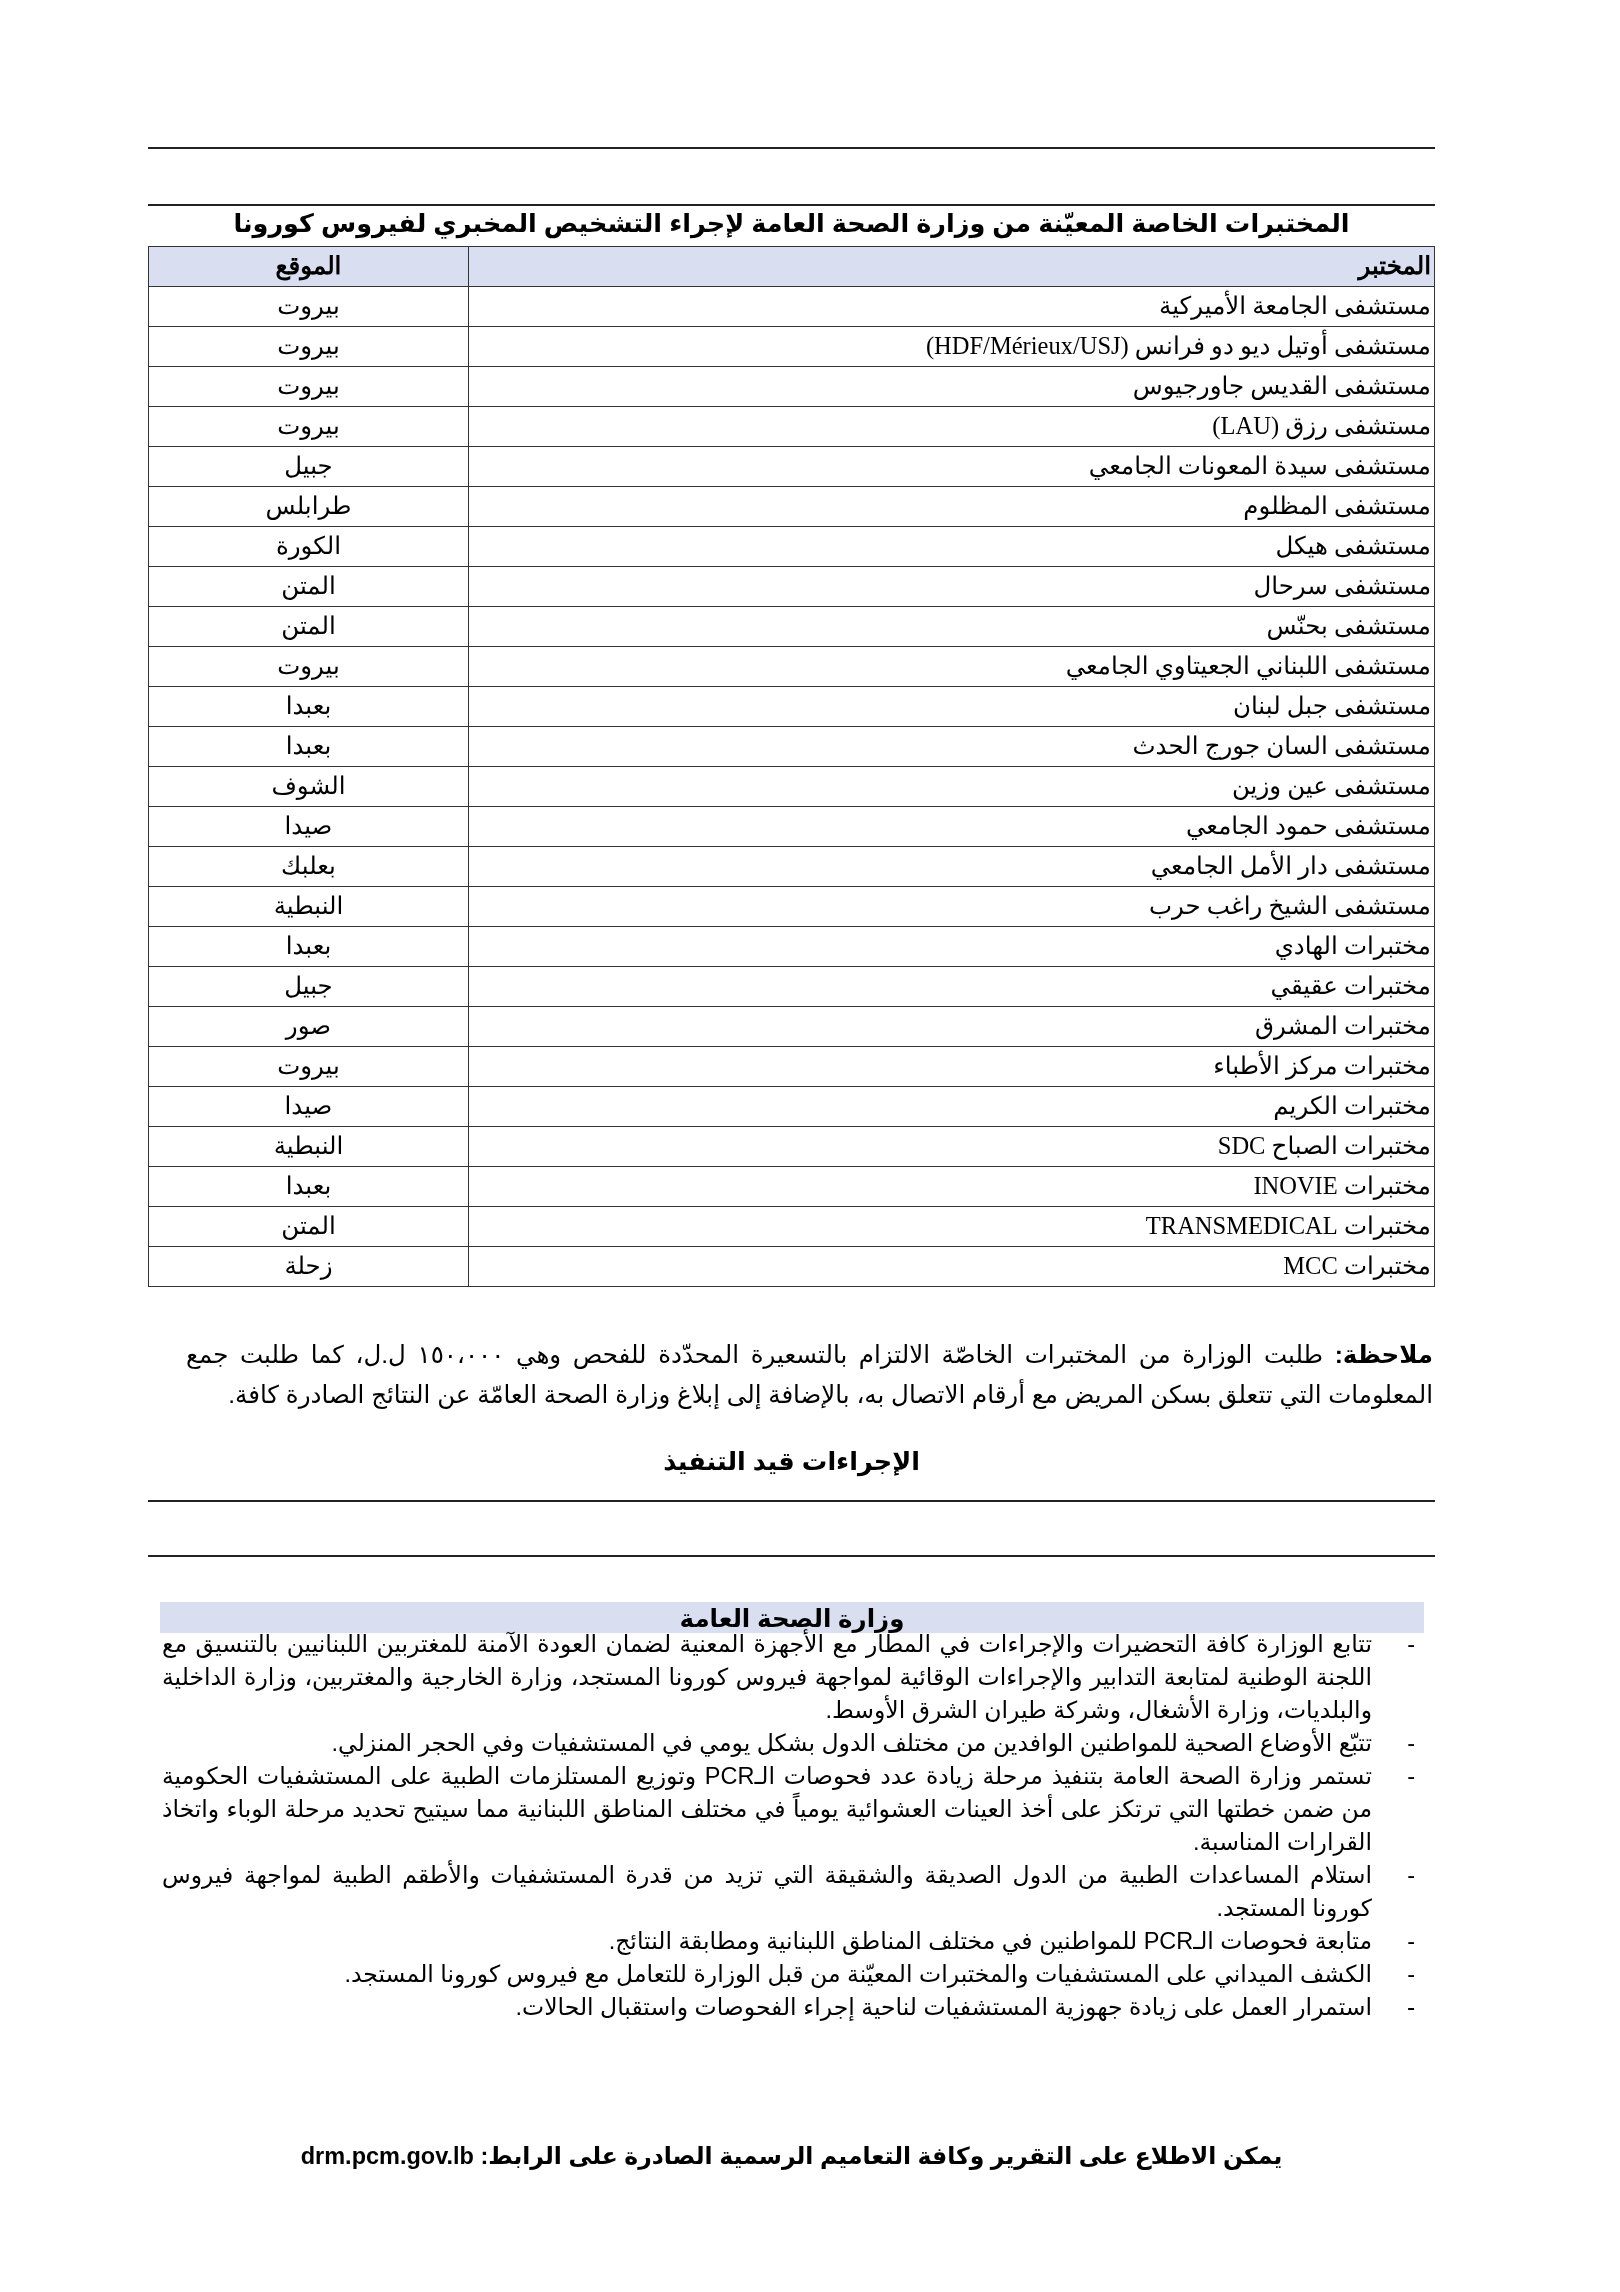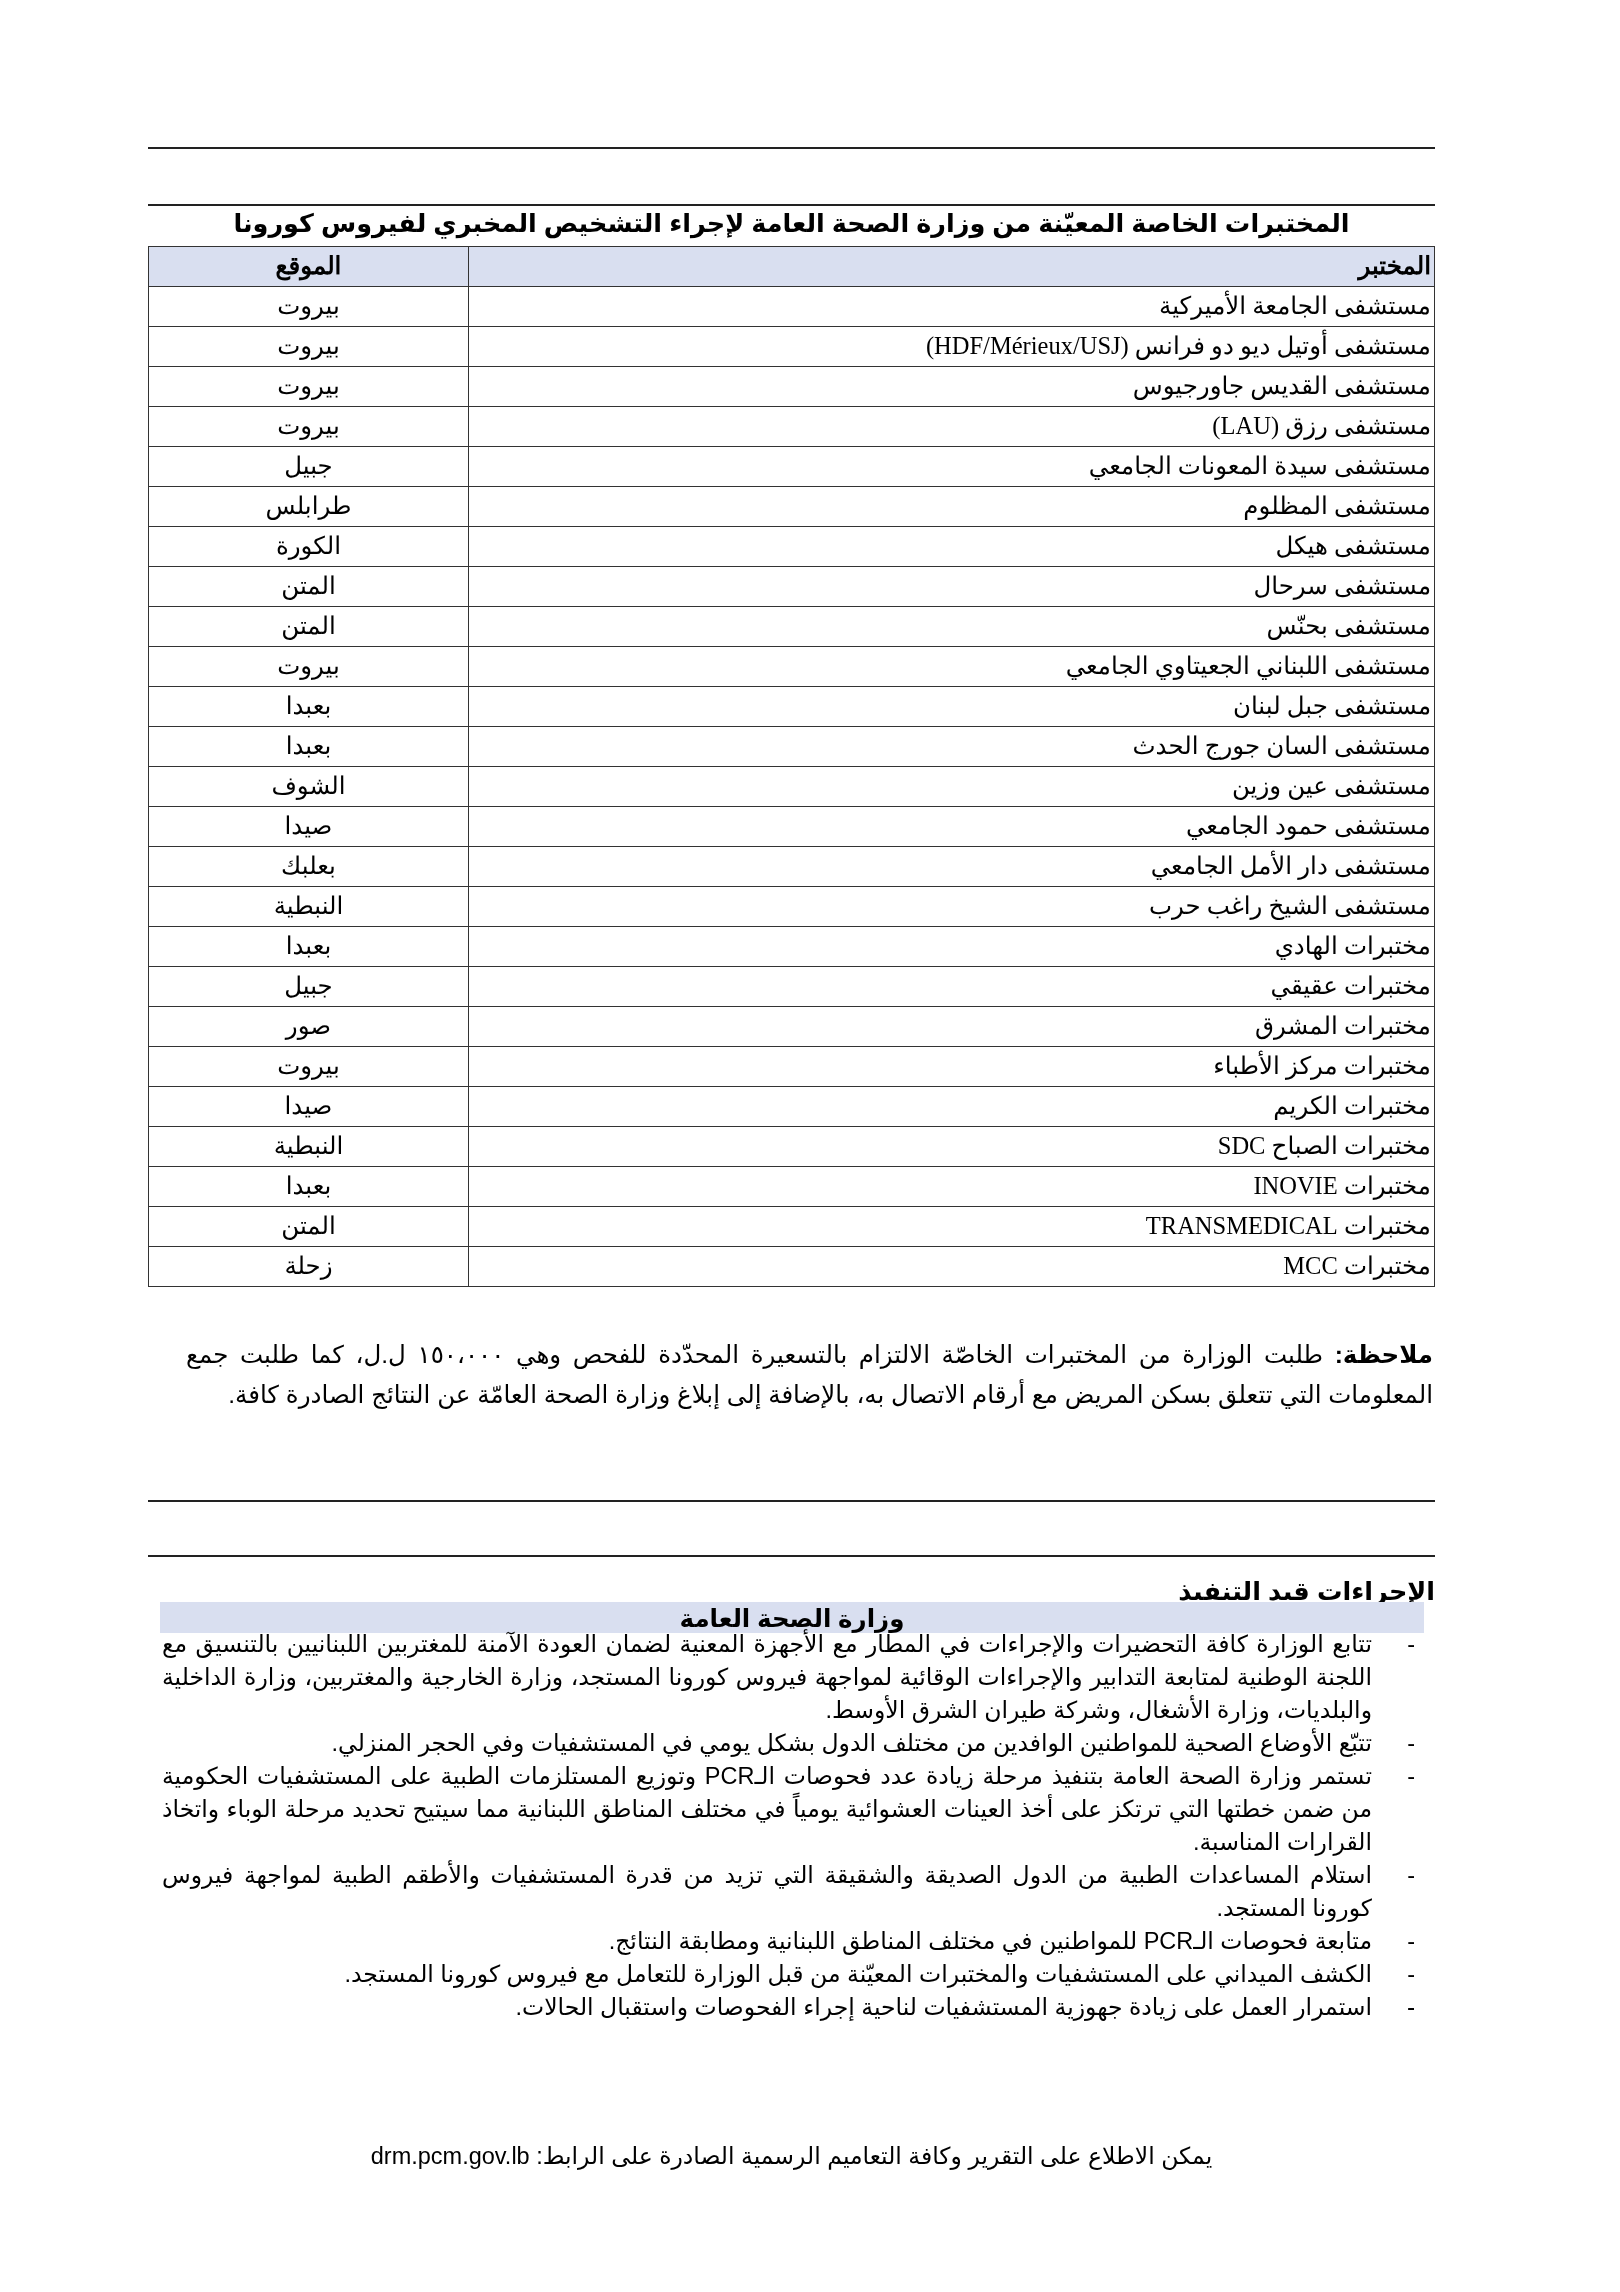--- a/index.html
+++ b/index.html
@@ -33,21 +33,21 @@
     text-align: center; direction: rtl; font-weight: bold; font-size: 24.5px; line-height: 33px; margin-top: 9px;
   }
   ul.actions {
     position: absolute; left: 162px; top: 1628px; width: 1257px; margin: 0; padding: 0;
     list-style: none; direction: rtl; font-size: 23.5px; line-height: 33px;
   }
   ul.actions li { position: relative; padding-right: 47px; text-align: justify; }
   ul.actions li .dash { position: absolute; right: 3.9px; top: 0; }
   .footer {
     position: absolute; left: 148px; width: 1287px; text-align: center; direction: rtl;
-    font-weight: normal; font-size: 23.5px;
+    font-weight: bold; font-size: 23.5px;
   }
 </style>
 </head>
 <body>
 
 <div class="page">
 
   <div class="hr" style="top:147px;"></div>
   <div class="title" style="top:160px;margin-top:48px;">المختبرات الخاصة المعيّنة من وزارة الصحة العامة لإجراء التشخيص المخبري لفيروس كورونا</div>
   <div class="hr" style="top:204px;"></div>
@@ -159,21 +159,21 @@
         <tr>
           <td class="lab">مختبرات MCC</td>
           <td class="loc">زحلة</td>
         </tr>
       </tbody>
   </table>
 
   <div class="note"><b>ملاحظة:</b><span> طلبت الوزارة من المختبرات الخاصّة الالتزام بالتسعيرة المحدّدة للفحص وهي ١٥٠،٠٠٠ ل.ل، كما طلبت جمع المعلومات التي تتعلق بسكن المريض مع أرقام الاتصال به، بالإضافة إلى إبلاغ وزارة الصحة العامّة عن النتائج الصادرة كافة.</span></div>
 
   <div class="hr" style="top:1500px;"></div>
-  <div class="title" style="top:1576px;text-align:right;">الإجراءات قيد التنفيذ</div>
+  <div class="title" style="top:1446px;">الإجراءات قيد التنفيذ</div>
   <div class="hr" style="top:1555px;"></div>
 
   <div class="subhead">وزارة الصحة العامة</div>
 
   <ul class="actions" id="actions-list">
       <li><span class="dash">-</span><span>تتابع الوزارة كافة التحضيرات والإجراءات في المطار مع الأجهزة المعنية لضمان العودة الآمنة للمغتربين اللبنانيين بالتنسيق مع اللجنة الوطنية لمتابعة التدابير والإجراءات الوقائية لمواجهة فيروس كورونا المستجد، وزارة الخارجية والمغتربين، وزارة الداخلية والبلديات، وزارة الأشغال، وشركة طيران الشرق الأوسط.</span></li>
       <li><span class="dash">-</span><span>تتبّع الأوضاع الصحية للمواطنين الوافدين من مختلف الدول بشكل يومي في المستشفيات وفي الحجر المنزلي.</span></li>
       <li><span class="dash">-</span><span>تستمر وزارة الصحة العامة بتنفيذ مرحلة زيادة عدد فحوصات الـPCR وتوزيع المستلزمات الطبية على المستشفيات الحكومية من ضمن خطتها التي ترتكز على أخذ العينات العشوائية يومياً في مختلف المناطق اللبنانية مما سيتيح تحديد مرحلة الوباء واتخاذ القرارات المناسبة.</span></li>
       <li><span class="dash">-</span><span>استلام المساعدات الطبية من الدول الصديقة والشقيقة التي تزيد من قدرة المستشفيات والأطقم الطبية لمواجهة فيروس كورونا المستجد.</span></li>
       <li><span class="dash">-</span><span>متابعة فحوصات الـPCR للمواطنين في مختلف المناطق اللبنانية ومطابقة النتائج.</span></li>

